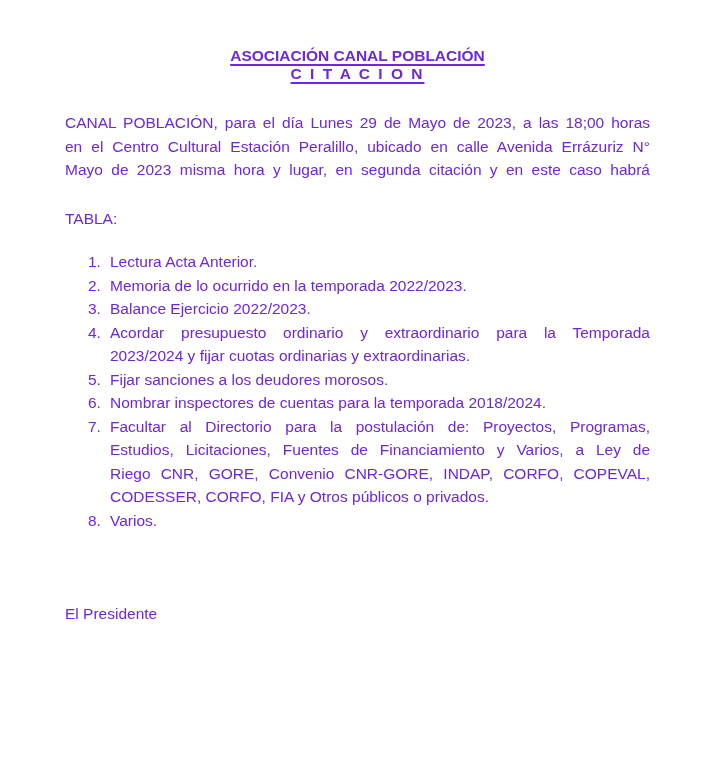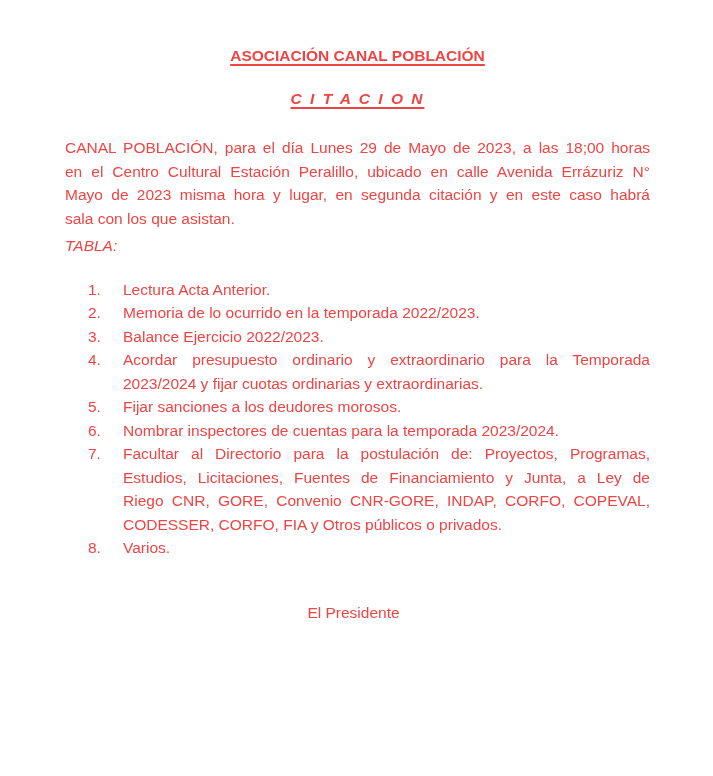--- a/index.html
+++ b/index.html
@@ -6,104 +6,99 @@
     margin: 0;
     padding: 0;
     background: #ffffff;
   }
   .page {
     position: relative;
     width: 713px;
     height: 760px;
     box-sizing: border-box;
     background: #ffffff;
-    color: #ef4444;
+    color: #6d28d9;
     font-family: "Liberation Sans", "DejaVu Sans", sans-serif;
     font-size: 15.5px;
     line-height: 23.5px;
     padding: 47px 63px 0 65px;
     overflow: hidden;
   }
   .doc-title {
     text-align: center;
     font-weight: bold;
     font-size: 15.5px;
     line-height: 18px;
     text-decoration: underline;
     text-underline-offset: 3px;
     text-decoration-thickness: 1.5px;
   }
   .doc-subtitle {
-    margin-top: 25px;
     text-align: center;
     font-weight: bold;
     font-size: 15.5px;
     line-height: 18px;
     letter-spacing: 2px;
     text-decoration: underline;
     text-underline-offset: 3px;
     text-decoration-thickness: 1.5px;
-    font-style: italic;
   }
   .para {
     margin-top: 28px;
   }
   .pline, .iline {
     line-height: 23.5px;
   }
   .jfull {
     text-align: justify;
     text-align-last: justify;
   }
   .indent {
     padding-left: 63px;
   }
   .tabla {
-    margin-top: 4px;
-    font-style: italic;
+    margin-top: 25px;
   }
   .agenda {
     margin-top: 20px;
     padding-left: 23px;
   }
   .item {
     display: flex;
     align-items: flex-start;
   }
   .num {
     flex: 0 0 22px;
     width: 22px;
     line-height: 23.5px;
   }
   .itext {
     flex: 1 1 auto;
     min-width: 0;
-    margin-left: 13px;
   }
   .sig {
-    margin-top: 44px;
-    text-align: center;
+    margin-top: 73px;
+    text-align: left;
     padding-right: 8px;
     line-height: 18px;
   }
 </style>
 </head>
 <body>
 
 <div class="page">
 
   <div class="doc-title">ASOCIACIÓN CANAL POBLACIÓN</div>
 
   <div class="doc-subtitle">C I T A C I O N</div>
 
   <div class="para">
     <div class="pline jfull">CANAL POBLACIÓN, para el día Lunes 29 de Mayo de 2023, a las 18;00 horas</div>
     <div class="pline jfull">en el Centro Cultural Estación Peralillo, ubicado en calle Avenida Errázuriz N°</div>
     <div class="pline jfull">Mayo de 2023 misma hora y lugar, en segunda citación y en este caso habrá</div>
-    <div class="pline">sala con los que asistan.</div>
   </div>
 
   <div class="tabla">TABLA:</div>
 
   <div class="agenda">
 
     <div class="item">
       <div class="num">1.</div>
       <div class="itext">
         <div class="iline">Lectura Acta Anterior.</div>
@@ -135,29 +130,29 @@
     <div class="item">
       <div class="num">5.</div>
       <div class="itext">
         <div class="iline">Fijar sanciones a los deudores morosos.</div>
       </div>
     </div>
 
     <div class="item">
       <div class="num">6.</div>
       <div class="itext">
-        <div class="iline">Nombrar inspectores de cuentas para la temporada 2023/2024.</div>
+        <div class="iline">Nombrar inspectores de cuentas para la temporada 2018/2024.</div>
       </div>
     </div>
 
     <div class="item">
       <div class="num">7.</div>
       <div class="itext">
         <div class="iline jfull">Facultar al Directorio para la  postulación  de: Proyectos, Programas,</div>
-        <div class="iline jfull">Estudios,  Licitaciones, Fuentes de Financiamiento y Junta, a Ley de</div>
+        <div class="iline jfull">Estudios,  Licitaciones, Fuentes de Financiamiento y Varios, a Ley de</div>
         <div class="iline jfull">Riego CNR, GORE, Convenio CNR-GORE, INDAP, CORFO, COPEVAL,</div>
         <div class="iline">CODESSER, CORFO, FIA y Otros públicos o privados.</div>
       </div>
     </div>
 
     <div class="item">
       <div class="num">8.</div>
       <div class="itext">
         <div class="iline">Varios.</div>
       </div>

